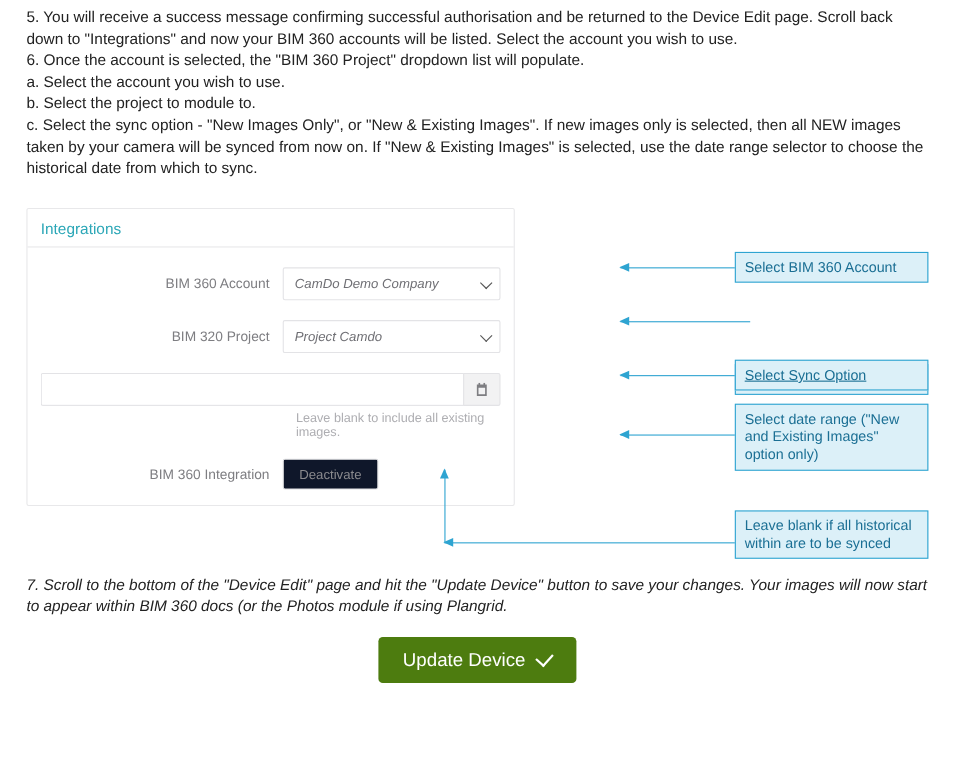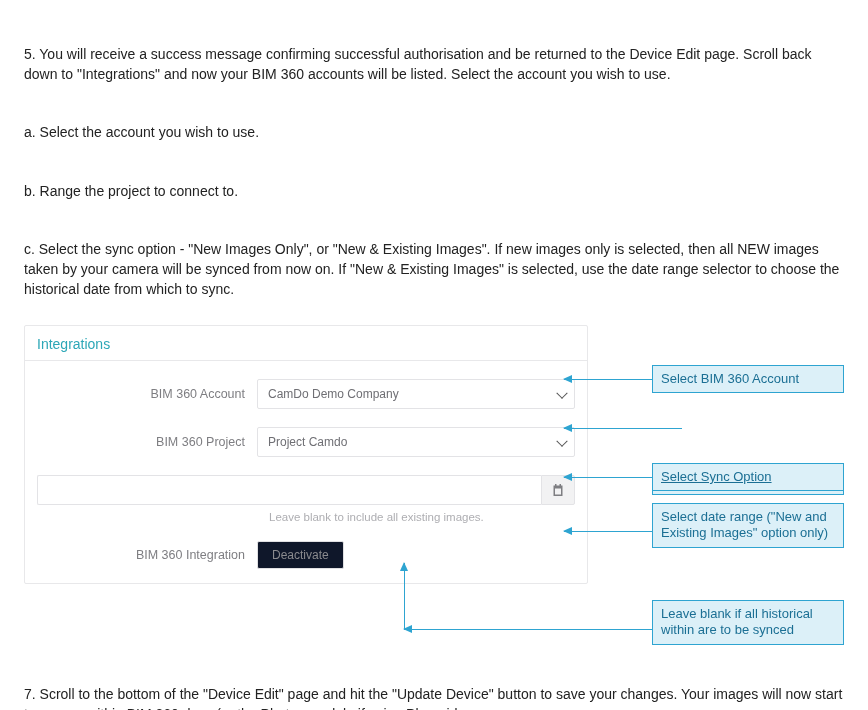--- a/index.html
+++ b/index.html
@@ -5,27 +5,27 @@
   * { box-sizing: border-box; margin: 0; padding: 0; }
   body {
     font-family: -apple-system, BlinkMacSystemFont, "Segoe UI", Arial, sans-serif;
     font-size: 14px;
     color: #222;
     background: #fff;
     width: 868px;
     padding: 0 24px 24px 24px;
   }
   .instructions { padding-top: 6px; }
-  .instructions p { line-height: 1.4; margin-bottom: 0; margin-top: 39px; }
+  .instructions p { line-height: 1.4; margin-bottom: 0; }
   .panel-wrap { position: relative; margin-top: 26px; }
   .panel {
     border: 1px solid #e8e8ea;
     border-radius: 2px;
     margin-bottom: 0;
-    width: 564px;
+    width: 444px;
   }
   .panel-header {
     color: #2ca7b7;
     font-size: 14px;
     padding: 10px 12px 8px 12px;
     border-bottom: 1px solid #e8e8ea;
   }
   .form { padding: 8px 12px 14px 12px; }
   .row { display: flex; align-items: center; margin: 18px 0 0 0; }
   .row:first-child { margin-top: 10px; align-items: center; }
@@ -41,21 +41,21 @@
     width: 100%;
     border: 1px solid #e3e3e6;
     border-radius: 2px;
     padding: 7px 28px 7px 10px;
     font-size: 12px;
     color: #6f6f74;
     background: #fff;
     appearance: none;
     position: relative;
   }
-  .select-wrap { position: relative; width: 100%; }
+  .select-wrap { position: relative; width: 100%; font-style: italic; }
   .select-wrap .chev {
     position: absolute;
     right: 9px; top: 50%;
     width: 8px; height: 8px;
     transform: translateY(-60%) rotate(45deg);
     border-right: 1.5px solid #555;
     border-bottom: 1.5px solid #555;
     pointer-events: none;
   }
   .date-wrap { display: flex; width: 100%; }
@@ -95,21 +95,21 @@
   }
   .callouts { }
   .callout {
     position: absolute;
     right: 0;
     background: #dcf0f8;
     border: 1.5px solid #2ea4d1;
     color: #1b6f94;
     font-size: 13px;
     padding: 5px 8px;
-    width: 192px;
+    width: 176px;
     line-height: 1.25;
   }
   .arrow-line {
     position: absolute;
     height: 1px;
     background: #2ea4d1;
   }
   .arrow-line::before {
     content: "";
     position: absolute;
@@ -127,27 +127,27 @@
   .vline.up-arrow::before {
     content: "";
     position: absolute;
     left: -4px;
     top: -1px;
     width: 0; height: 0;
     border-left: 4.5px solid transparent;
     border-right: 4.5px solid transparent;
     border-bottom: 9px solid #2ea4d1;
   }
-  .para2 { margin-top: 56px; }
+  .para2 { margin-top: 56px; font-style: italic; }
   .update-wrap { text-align: center; margin-top: 18px; }
   .update-btn {
     display: inline-flex;
     align-items: center;
     gap: 10px;
-    background: #c2410c;
+    background: #4d7c0f;
     color: #fff;
     font-size: 17px;
     border: none;
     border-radius: 4px;
     padding: 11px 22px;
   }
   .update-btn .chk {
     display: inline-block;
     width: 14px; height: 10px;
     border-left: 2px solid #fff;
@@ -155,43 +155,44 @@
     transform: rotate(-48deg);
     position: relative;
     top: -2px;
   }
 </style>
 </head>
 <body>
 
 <div class="instructions">
   <p>5. You will receive a success message confirming successful authorisation and be returned to the Device Edit page. Scroll back down to "Integrations" and now your BIM 360 accounts will be listed. Select the account you wish to use.</p>
+  <p>6. Once the account is selected, the "BIM 360 Project" dropdown list will populate.</p>
   <p>a. Select the account you wish to use.</p>
-  <p>b. Range the project to connect to.</p>
+  <p>b. Select the project to module to.</p>
   <p>c. Select the sync option - "New Images Only", or "New &amp; Existing Images". If new images only is selected, then all NEW images taken by your camera will be synced from now on. If "New &amp; Existing Images" is selected, use the date range selector to choose the historical date from which to sync.</p>
 </div>
 
 <div class="panel-wrap">
 
   <div class="panel">
     <div class="panel-header">Integrations</div>
     <div class="form">
 
       <div class="row">
         <div class="lbl">BIM 360 Account</div>
         <div class="ctrl">
           <div class="select-wrap">
             <div class="select">CamDo Demo Company</div>
             <span class="chev"></span>
           </div>
         </div>
       </div>
 
       <div class="row">
-        <div class="lbl">BIM 360 Project</div>
+        <div class="lbl">BIM 320 Project</div>
         <div class="ctrl">
           <div class="select-wrap">
             <div class="select">Project Camdo</div>
             <span class="chev"></span>
           </div>
         </div>
       </div>
 
 
       <div class="row">

